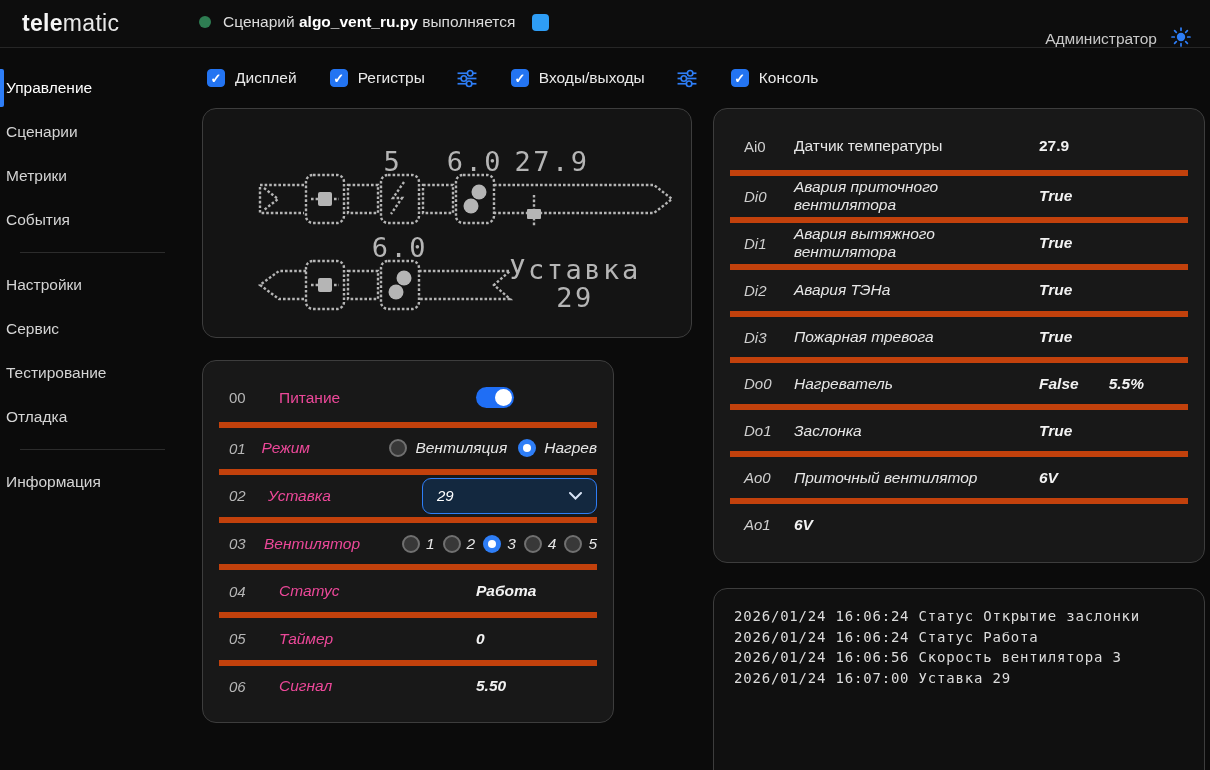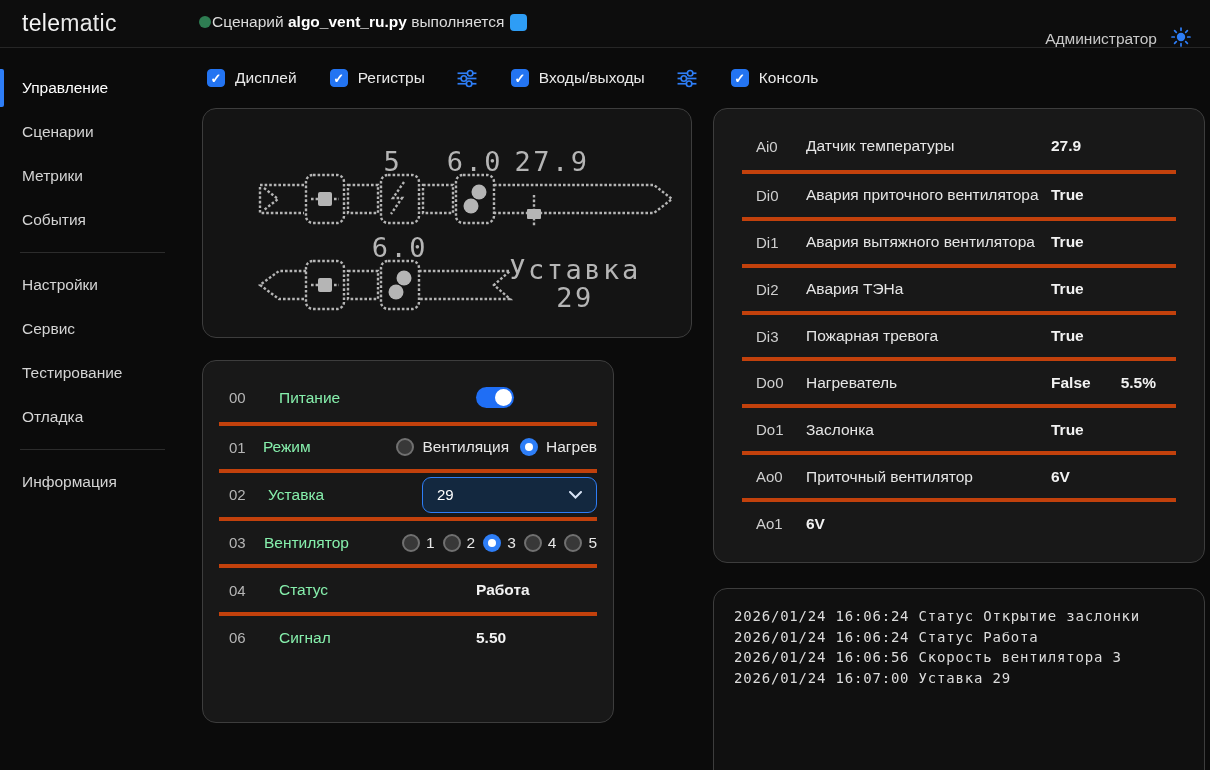--- a/index.html
+++ b/index.html
@@ -5,63 +5,63 @@
   :root{ --accent:#2e7ef7; }
   *{ box-sizing:border-box; margin:0; padding:0; }
   html,body{ background:#0b0b0b; }
   body{ font-family:"Liberation Sans", sans-serif; }
   #app{ position:relative; width:1210px; height:770px; background:#0b0b0b; overflow:hidden; }
 
   
   .header{ position:absolute; top:0; left:0; width:1210px; height:48px; background:#0d0d0d;
            border-bottom:1px solid #262626; }
   .logo{ position:absolute; left:22px; top:10px; font-size:23px; color:#f5f5f5; letter-spacing:.3px; }
-  .logo b{ font-weight:400; }
+  .logo b{ font-weight:700; }
   .logo span{ font-weight:300; color:#e8e8e8; }
-  .scenario{ position:absolute; left:199px; top:0; height:44px; display:flex; align-items:center; gap:1px; }
+  .scenario{ position:absolute; left:199px; top:0; height:44px; display:flex; align-items:center; gap:12px; }
   .status-dot{ width:12px; height:12px; border-radius:50%; background:#2e7d52; }
   .scenario-text{ font-size:15.5px; color:#dcdcdc; }
   .scenario-text b{ color:#ffffff; font-weight:700; }
   .stop-btn{ width:17px; height:17px; border-radius:4px; background:#2e9df5; margin-left:5px; cursor:pointer; border:none; }
   .header-right{ position:absolute; right:18px; top:0; height:48px; display:flex; align-items:flex-end; gap:13px; }
   .user-name{ font-size:15.5px; color:#c9c9c9; }
   .theme-btn{ width:22px; height:22px; display:flex; align-items:center; justify-content:center; cursor:pointer; }
 
   
   .sidebar{ position:absolute; left:0; top:48px; width:200px; bottom:0; padding-top:18px; background:#0b0b0b; }
-  .side-item{ position:relative; height:44px; display:flex; align-items:center; padding-left:22px;
+  .side-item{ position:relative; height:44px; display:flex; align-items:center; padding-left:6px;
               font-size:15.5px; color:#d4d4d4; cursor:pointer; }
   .side-item.checked{ color:#ffffff; }
   .side-item.checked::before{ content:''; position:absolute; left:0; top:3px; bottom:3px; width:4px;
               background:var(--accent); border-radius:0 2px 2px 0; }
   .side-divider{ height:1px; background:#2c2c2c; margin:10px 35px 10px 20px; }
 
   
   .toggles{ position:absolute; left:207px; top:62px; height:32px; display:flex; align-items:center; gap:33px; }
   .toggle-item{ display:flex; align-items:center; gap:10px; cursor:pointer; }
   .cb{ width:18px; height:18px; border-radius:4px; border:1.5px solid #5a5a5a; background:transparent;
        display:flex; align-items:center; justify-content:center; }
   .cb.checked{ background:#2374f2; border-color:#2374f2; }
   .cb.checked::after{ content:'✓'; color:#fff; font-size:13px; font-weight:700; line-height:1; }
   .toggle-label{ font-size:15.5px; color:#eaeaea; }
   .filter-icon{ margin-left:-2px; display:flex; align-items:center; cursor:pointer; }
 
   
   .panel{ position:absolute; background:#171717; border:1px solid #3d3d3d; border-radius:14px; }
   #display-panel{ left:202px; top:108px; width:490px; height:230px; background:#141414; }
   #registers-panel{ left:202px; top:360px; width:412px; height:363px; padding:13px 0; background:#181818; }
-  #io-panel{ left:713px; top:108px; width:492px; height:455px; padding:14px 12px; background:#181818; }
+  #io-panel{ left:713px; top:108px; width:492px; height:455px; padding:14px 0; background:#181818; }
   #console-panel{ left:713px; top:588px; width:492px; height:230px; background:#101010; padding:17px 20px; }
 
   
   .row{ margin:0 16px; display:flex; align-items:center; }
-  .row + .row{ border-top:4px solid #c2410c; }
+  .row + .row{ border-top:6px solid #c2410c;font-style:italic; }
   .reg-row{ height:47.6px; padding-left:10px; }
   .reg-addr{ width:50px; font-size:15px; color:#b5b5b5; }
-  .reg-label{ width:197px; font-size:15.5px; color:#86efac; }
+  .reg-label{ width:197px; font-size:15.5px; color:#ec4899; }
   .reg-control{ flex:1; display:flex; align-items:center; }
   .value-text{ font-weight:700; font-size:15.5px; color:#f2f2f2; }
 
   .io-row{ height:46.9px; padding-left:14px; }
   .io-code{ width:50px; font-size:15px; color:#cfcfcf; }
   .io-label{ width:245px; font-size:15.5px; color:#e6e6e6; }
   .io-value{ font-weight:700; font-size:15.5px; color:#f2f2f2; }
   .io-extra{ font-weight:700; font-size:15.5px; color:#f2f2f2; margin-left:30px; }
 
   
@@ -311,20 +311,27 @@
       </span>
     </div>
     <div class="row reg-row">
       <span class="reg-addr">04</span>
       <span class="reg-label">Статус</span>
       <span class="reg-control">
           <span class="value-text">Работа</span>
         </span>
     </div>
     <div class="row reg-row">
+      <span class="reg-addr">05</span>
+      <span class="reg-label">Таймер</span>
+      <span class="reg-control">
+          <span class="value-text">0</span>
+        </span>
+    </div>
+    <div class="row reg-row">
       <span class="reg-addr">06</span>
       <span class="reg-label">Сигнал</span>
       <span class="reg-control">
           <span class="value-text">5.50</span>
         </span>
     </div>
   </div>
 
   <div class="panel" id="io-panel">
     <div class="row io-row">

